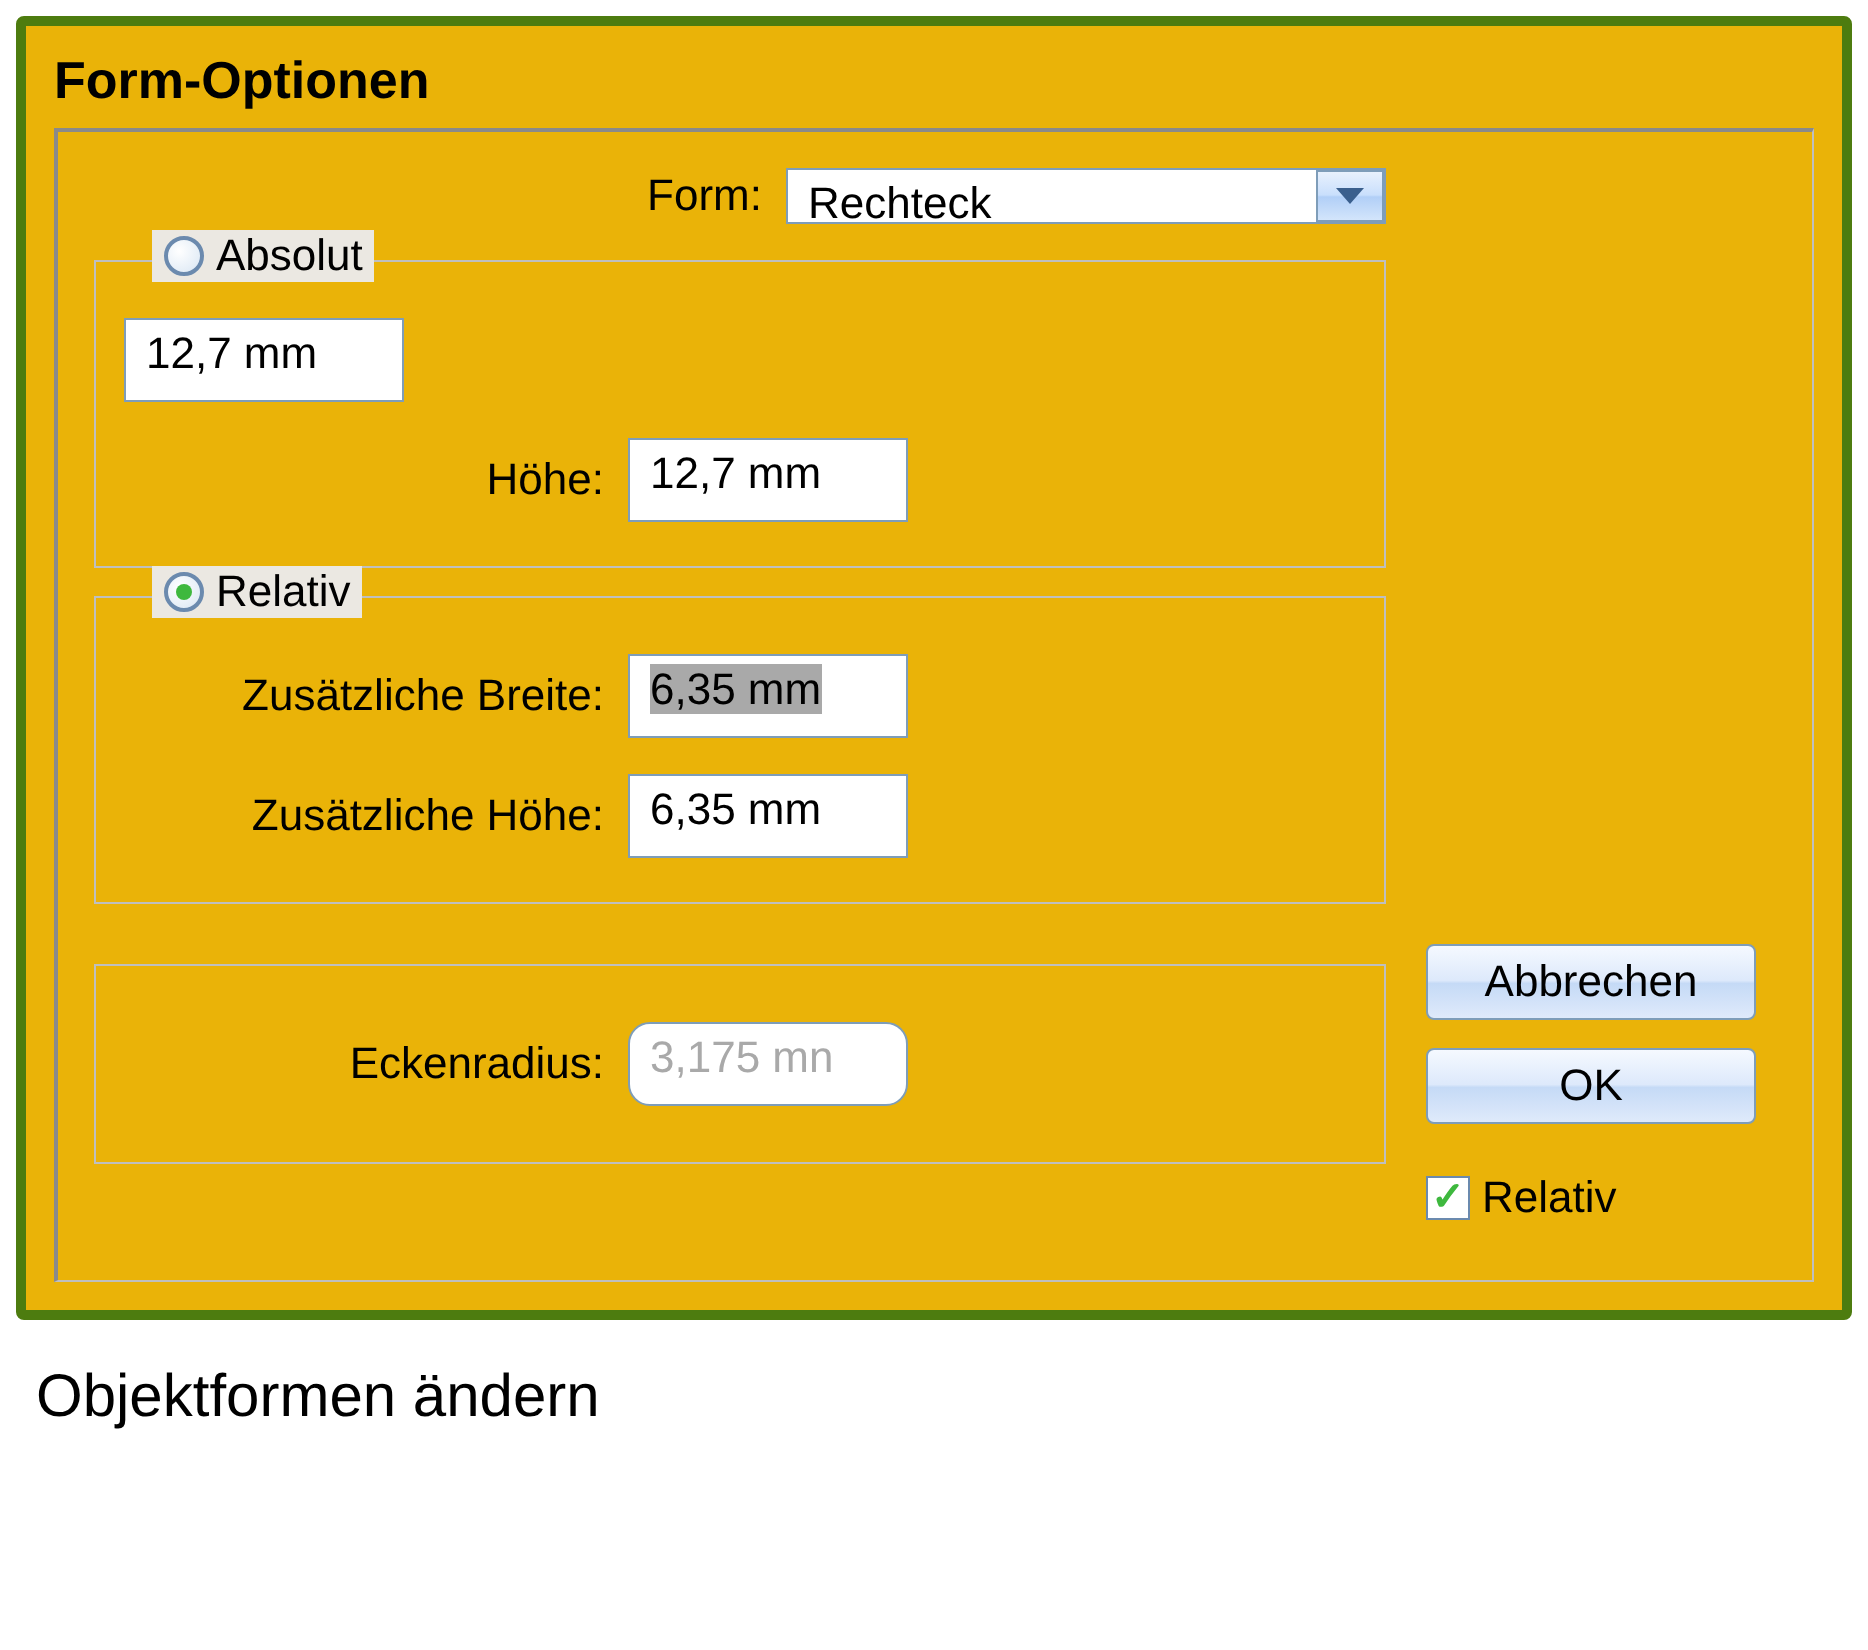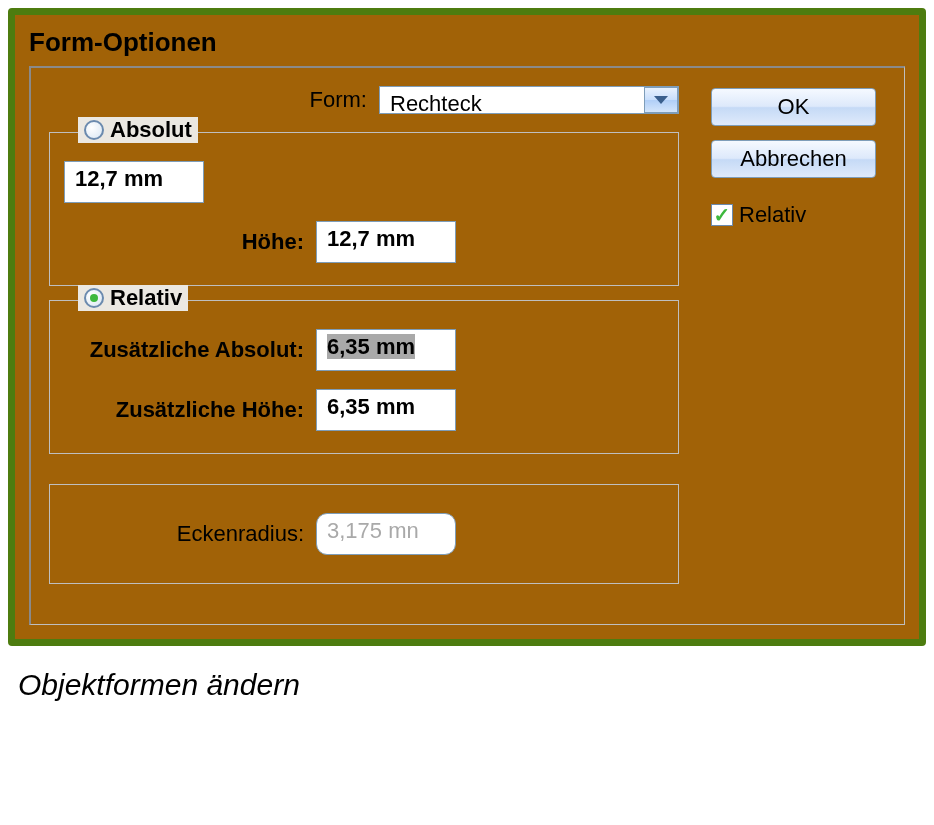--- a/index.html
+++ b/index.html
@@ -8,39 +8,40 @@
       padding: 0;
     }
     body {
       font-family: Tahoma, Arial, sans-serif;
       font-size: 22px;
       background: #ffffff;
       width: 934px;
       height: 825px;
     }
     .dialog {
-      background: #a16207;
-      border: 7px solid #4d7c0f;
+      background: #eab308;
+      border: 5px solid #4d7c0f;
       border-radius: 4px;
       margin: 8px;
     }
     .dialog-title {
       font-weight: bold;
       padding: 12px 14px 8px 14px;
       color: #000;
       font-size: 26px;
     }
     .dialog-body {
       border: 1px solid #bfbfbf;
       border-top: 2px solid #8a8a8a;
       border-left: 2px solid #8a8a8a;
       margin: 0 14px 14px 14px;
-      padding: 18px 18px 10px 18px;
-      display: flex;
-      gap: 32px;
+      padding: 18px 18px 28px 18px;
+      display: flex;
+      gap: 20px;
+      align-items: flex-end;
     }
     .left-col {
       flex: 1;
     }
     .right-col {
       display: flex;
       flex-direction: column;
       align-items: flex-start;
       gap: 14px;
       padding-top: 2px;
@@ -89,21 +90,20 @@
       height: 0;
       border-left: 7px solid transparent;
       border-right: 7px solid transparent;
       border-top: 8px solid #3a5f8d;
     }
     .groupbox {
       border: 1px solid #bfbfbf;
       margin: 14px 0;
       padding: 18px 14px 18px 14px;
       position: relative;
-      font-weight: bold;
     }
     .groupbox-legend {
       position: absolute;
       top: -16px;
       left: 28px;
       background: #ebe8e2;
       padding: 0 6px;
       display: flex;
       align-items: center;
       gap: 6px;
@@ -186,21 +186,20 @@
       align-items: center;
       justify-content: center;
     }
     .checkmark {
       color: #3eb83e;
       font-size: 20px;
       line-height: 1;
       font-weight: bold;
     }
     .caption {
-      font-style: italic;
       font-size: 30px;
       padding: 14px 18px;
       color: #000;
     }
     .radius-box{
       border: 1px solid #bfbfbf;
       margin: 30px 0;
       padding: 28px 14px;
     }
   </style>
@@ -235,41 +234,41 @@
           <div class="text-input"><span>12,7 mm</span></div>
         </div>
       </div>
 
       <div class="groupbox">
         <div class="groupbox-legend">
           <span class="radio checked"></span>
           <span>Relativ</span>
         </div>
         <div class="field-row">
-          <span class="field-label">Zusätzliche Absolut:</span>
+          <span class="field-label">Zusätzliche Breite:</span>
           <div class="text-input selected"><span class="seltext">6,35 mm</span></div>
         </div>
         <div class="field-row" style="margin-bottom:4px;">
           <span class="field-label">Zusätzliche Höhe:</span>
           <div class="text-input"><span>6,35 mm</span></div>
         </div>
       </div>
 
       <div class="radius-box">
         <div class="field-row" style="margin:0;">
           <span class="field-label">Eckenradius:</span>
           <div class="text-input disabled"><span>3,175 mn</span></div>
         </div>
       </div>
 
     </div>
 
     <div class="right-col">
+      <button class="btn">Abbrechen</button>
       <button class="btn">OK</button>
-      <button class="btn">Abbrechen</button>
       <div class="checkbox-row">
         <span class="checkbox">
           <span class="checkmark">✓</span>
         </span>
         <span>Relativ</span>
       </div>
     </div>
   </div>
 </div>
 

